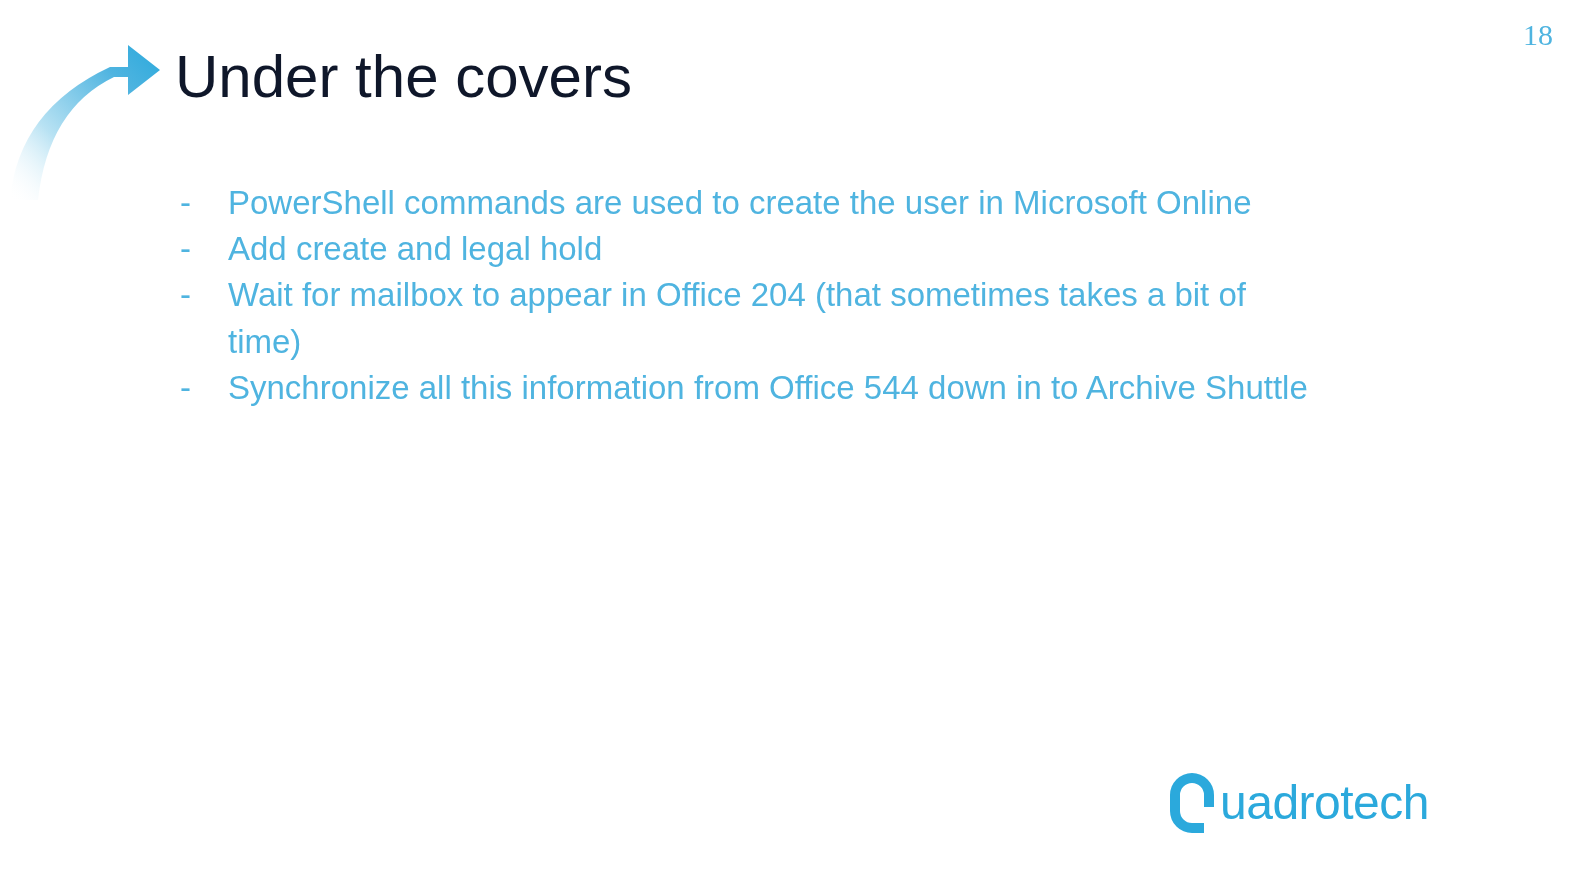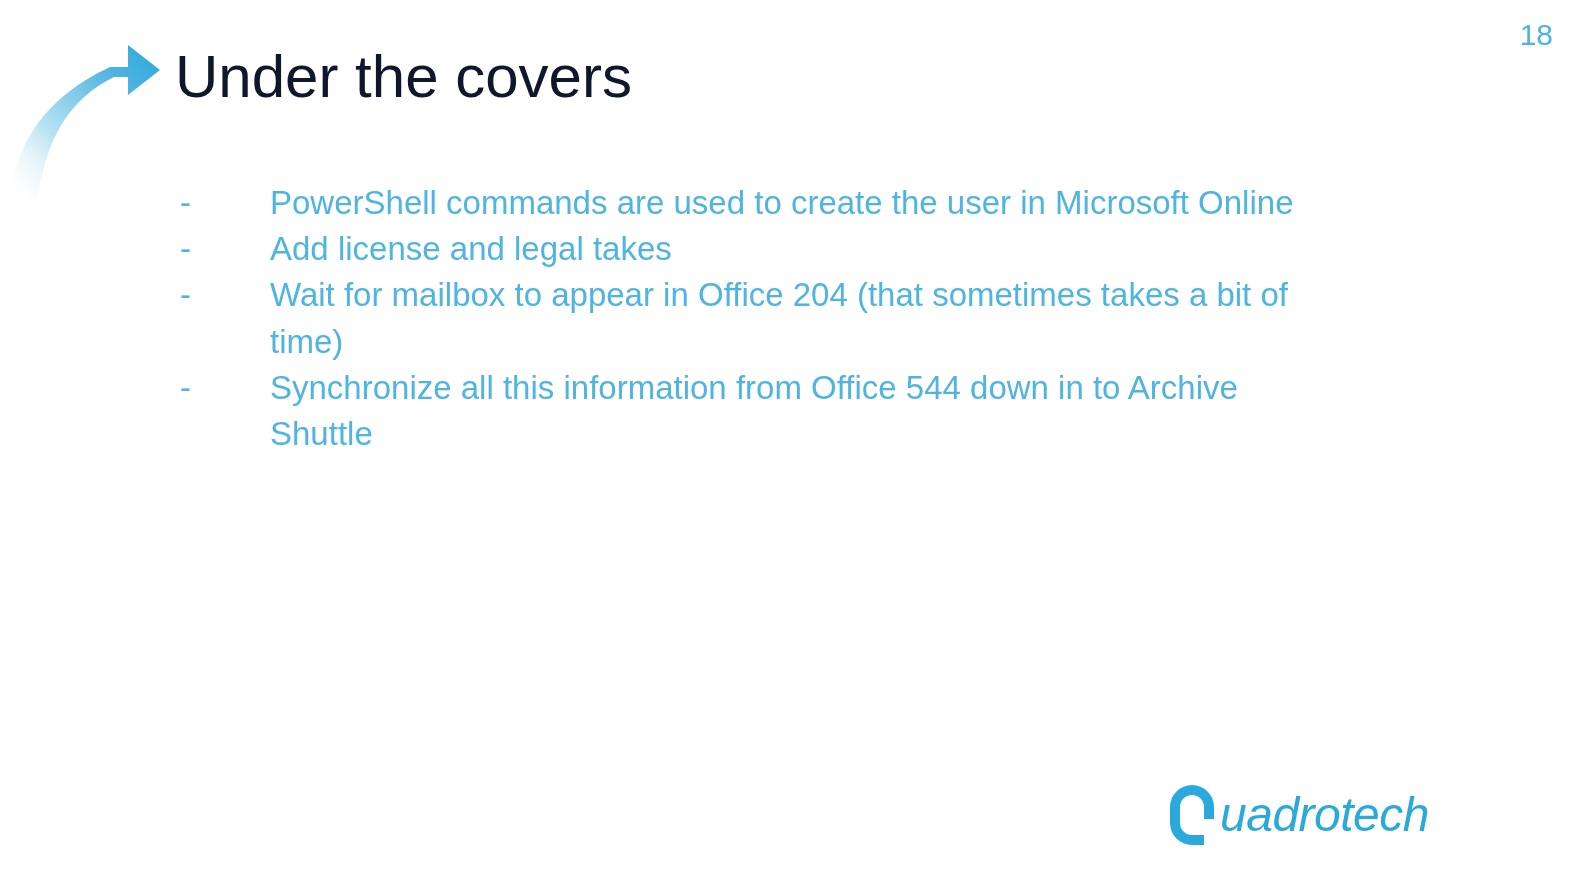--- a/index.html
+++ b/index.html
@@ -10,20 +10,21 @@
     font-family: Arial, Helvetica, sans-serif;
     position: relative;
     overflow: hidden;
   }
   .page-number {
     position: absolute;
     top: 18px;
     right: 30px;
     font-size: 30px;
     color: #4fb4e0;
+    font-family: Liberation Serif, serif;
   }
   .arrow-decoration {
     position: absolute;
     top: 35px;
     left: 0;
     width: 165px;
     height: 170px;
   }
   .title {
     position: absolute;
@@ -49,27 +50,25 @@
     font-size: 33px;
     width: 48px;
     flex: 0 0 48px;
     text-align: left;
   }
   .bullet-text {
     color: #4fb4e0;
     font-size: 33px;
     font-weight: 400;
     flex: 1;
-    margin-left: 42px;
   }
   .logo {
     position: absolute;
-    bottom: 36px;
+    bottom: 48px;
     right: 70px;
-    font-style: italic;
   }
 </style>
 </head>
 <body>
 
 <div class="page-number">18</div>
 
 <div class="arrow-decoration">
   <svg viewBox="0 0 165 170" width="165" height="170">
     <defs>
@@ -86,21 +85,21 @@
 
 <h1 class="title">Under the covers</h1>
 
 <div class="bullets">
   <div class="bullet-row">
     <span class="bullet-dash">-</span>
     <span class="bullet-text">PowerShell commands are used to create the user in Microsoft Online</span>
   </div>
   <div class="bullet-row">
     <span class="bullet-dash">-</span>
-    <span class="bullet-text">Add license and legal takes</span>
+    <span class="bullet-text">Add create and legal hold</span>
   </div>
   <div class="bullet-row">
     <span class="bullet-dash">-</span>
     <span class="bullet-text">Wait for mailbox to appear in Office 204 (that sometimes takes a bit of time)</span>
   </div>
   <div class="bullet-row">
     <span class="bullet-dash">-</span>
     <span class="bullet-text">Synchronize all this information from Office 544 down in to Archive Shuttle</span>
   </div>
 </div>

